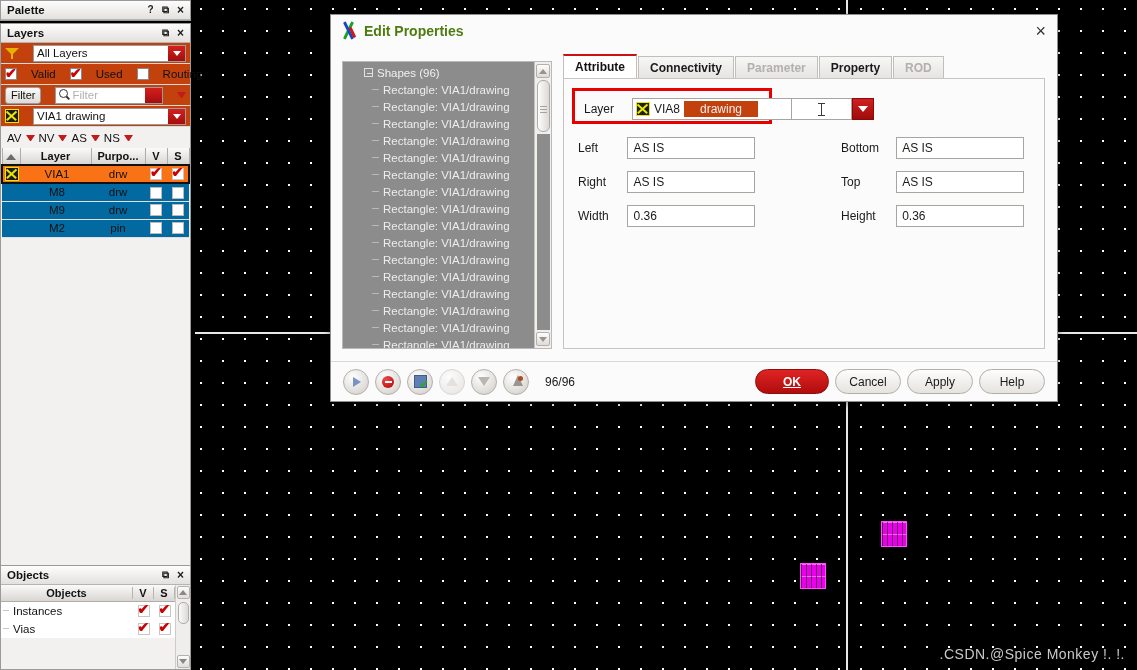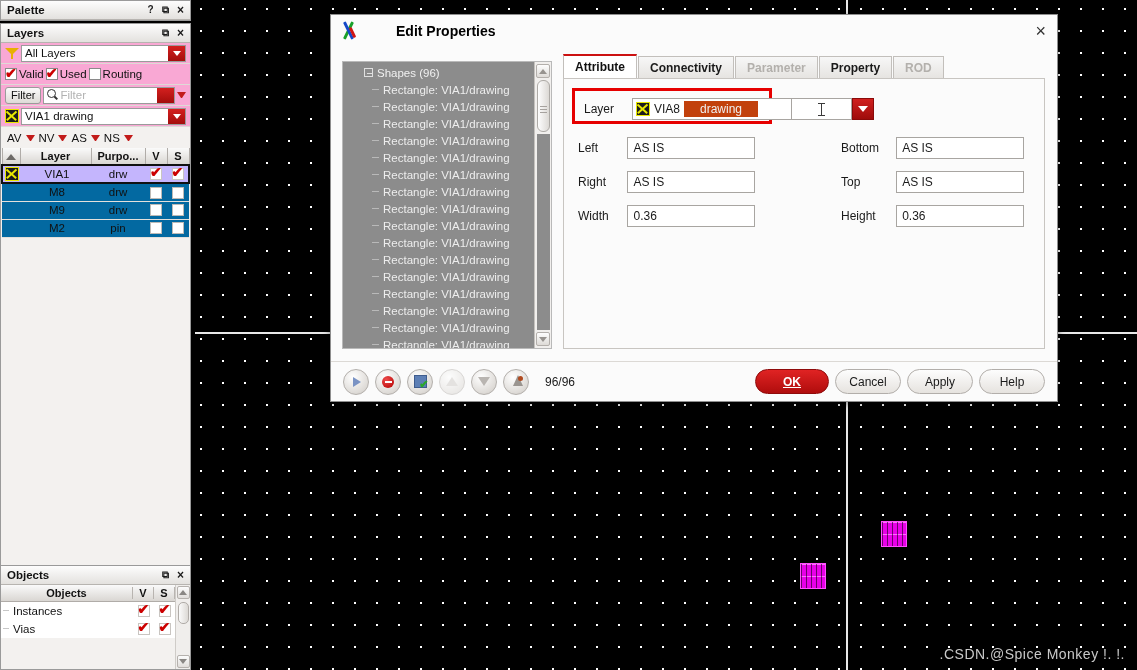--- a/index.html
+++ b/index.html
@@ -63,22 +63,22 @@
     font-size: 10px; color: #1a1a1a; font-weight: bold;
     line-height: 1;
   }
   .tbtn.x { font-size: 12px; }
 
   
   .row {
     display: flex; align-items: center;
     height: 21px; padding: 0 4px;
     border-bottom: 1px solid #dedad6;
-    background: #f9a8d4;
-    gap: 2px;
+    background: #c2410c;
+    gap: 14px;
   }
 
   .combo {
     flex: 1; height: 17px; background: #fff;
     border: 1px solid #9b9b9b;
     display: flex; align-items: center;
     position: relative; font-size: 11.5px; color: #111;
     padding-left: 3px; overflow: hidden;
   }
   .combo .arrow {
@@ -162,21 +162,21 @@
   table.lt th {
     background: linear-gradient(#fafafa, #d9d6d2);
     border: 1px solid #b0aca8; border-top: none;
     height: 17px; font-weight: bold; color: #111; font-size: 11px;
   }
   table.lt td {
     border-bottom: 1px solid #e3e0dc; height: 18px;
     text-align: center; color: #111; background: #fff;
   }
   table.lt tr.alt td { background: #0369a1; }
-  table.lt tr.sel td { background: #c4b5fd; border-top: 2px solid #111; border-bottom: 2px solid #111; }
+  table.lt tr.sel td { background: #f97316; border-top: 2px solid #111; border-bottom: 2px solid #111; }
   table.lt tr.sel td:first-child { border-left: 2px solid #111; }
   table.lt tr.sel td:last-child { border-right: 2px solid #111; }
   td.lname { text-align: left; padding-left: 4px; }
   .cellchk {
     width: 12px; height: 12px; display: inline-block; background: #fff;
     border: 1px solid #8f8f8f; position: relative; vertical-align: middle;
   }
   .cellchk.on { border-color: #c9c5c1; }
   .cellchk.on::after {
     content: "✔"; position: absolute; left: -1px; top: -5px;
@@ -233,21 +233,21 @@
     padding: 0 8px 0 9px; background: #fbfbfb;
   }
   .xlogo { width: 17px; height: 17px; margin-right: 7px; position: relative; flex: 0 0 17px; }
   .xlogo span {
     position: absolute; left: 7px; top: -1px; width: 3px; height: 19px;
     border-radius: 1px;
   }
   .xlogo .a { background: #1aa02a; transform: rotate(26deg); }
   .xlogo .b { background: #1548c8; transform: rotate(-26deg); }
   .xlogo .c { background: #d01515; transform: rotate(-26deg); left: 11px; height: 11px; top: 5px; }
-  .dlg-title .t { font-size: 14px; font-weight: bold; color: #000000; flex: 1; margin-left: 32px; }
+  .dlg-title .t { font-size: 14px; font-weight: bold; color: #4d7c0f; flex: 1; }
   .dlg-close { font-size: 18px; color: #333; cursor: default; line-height: 1; padding: 0 3px; }
 
   .dlg-body { position: absolute; left: 0; top: 31px; right: 0; bottom: 40px; }
 
   .tree-wrap {
     position: absolute; left: 11px; top: 15px; width: 210px; bottom: 12px;
     background: #8c8c8c; border: 1px solid #b9b9b9;
     display: flex; overflow: hidden; padding-left: 16px;
   }
   .tree-list { flex: 1; overflow: hidden; padding-top: 2px; }

